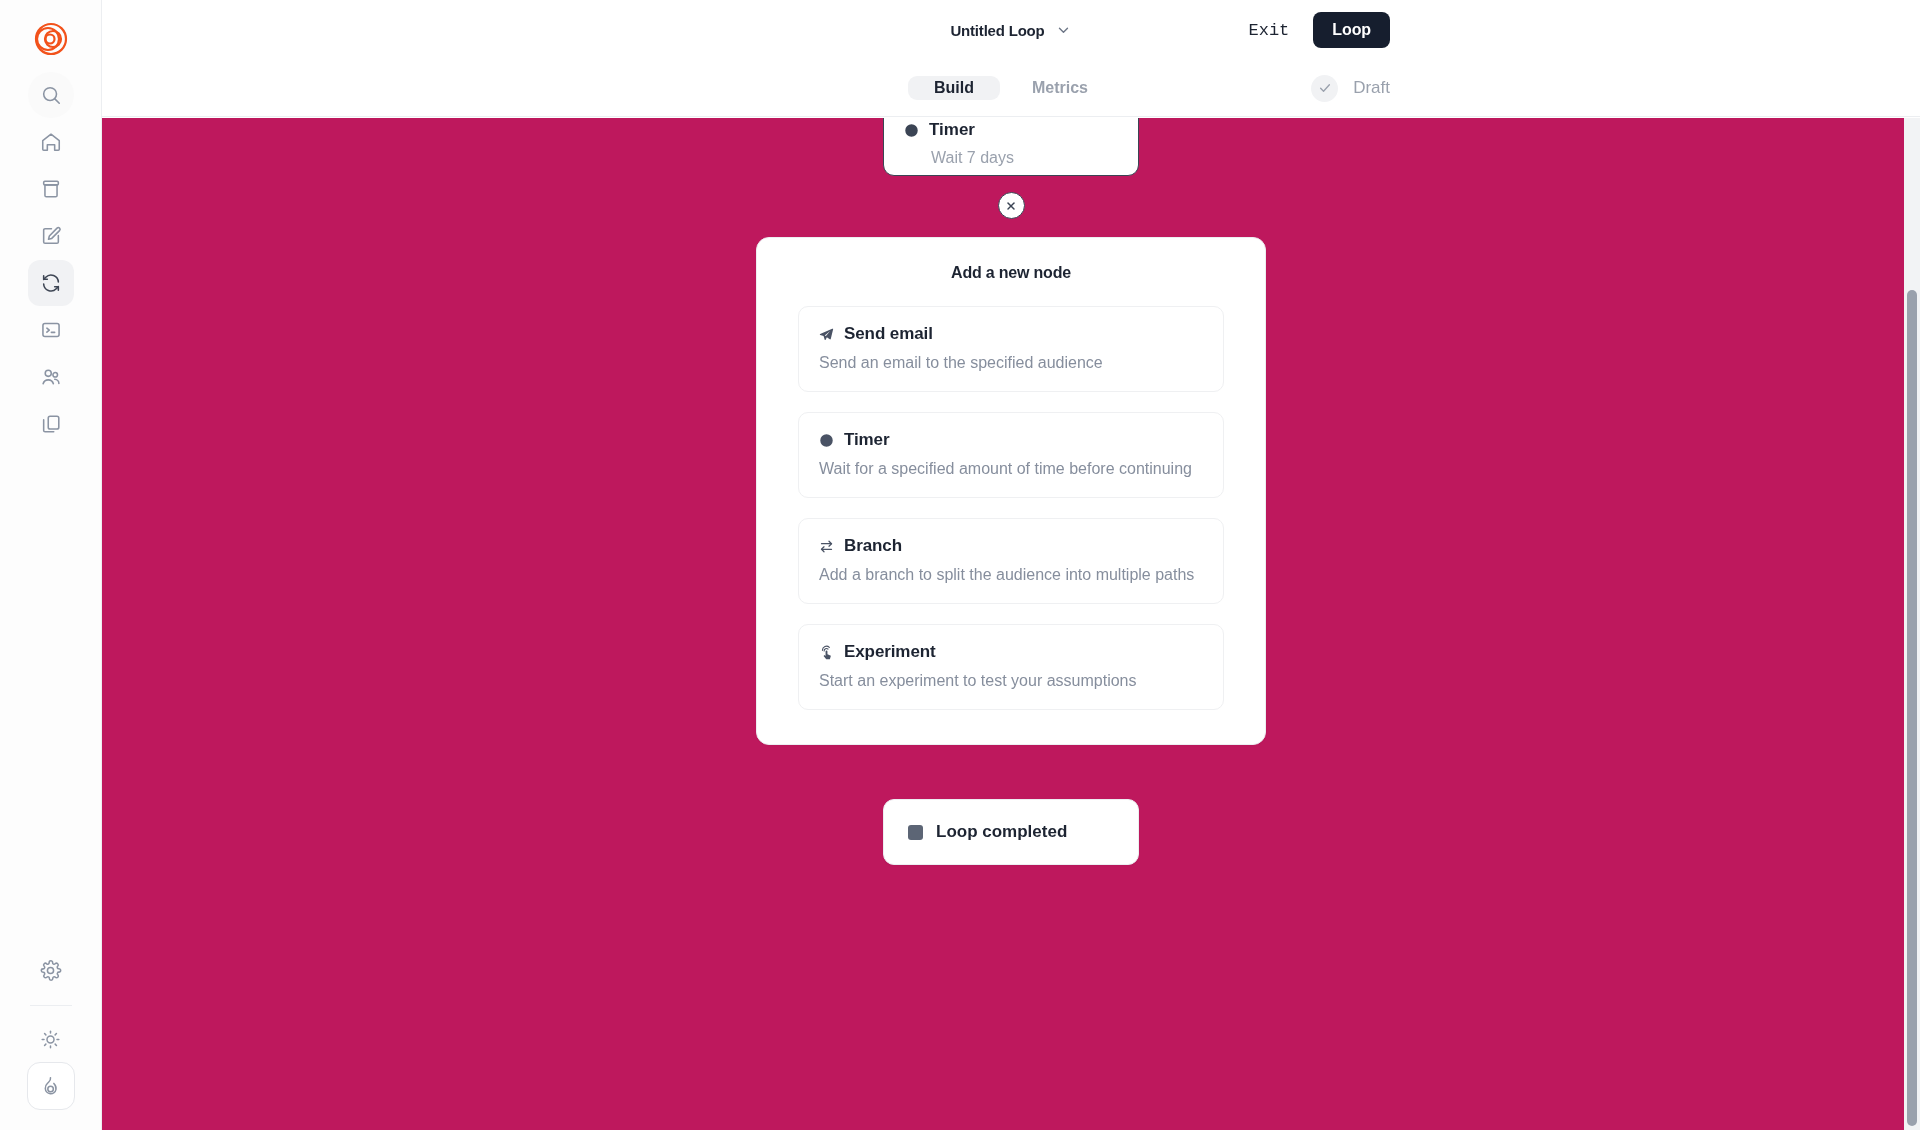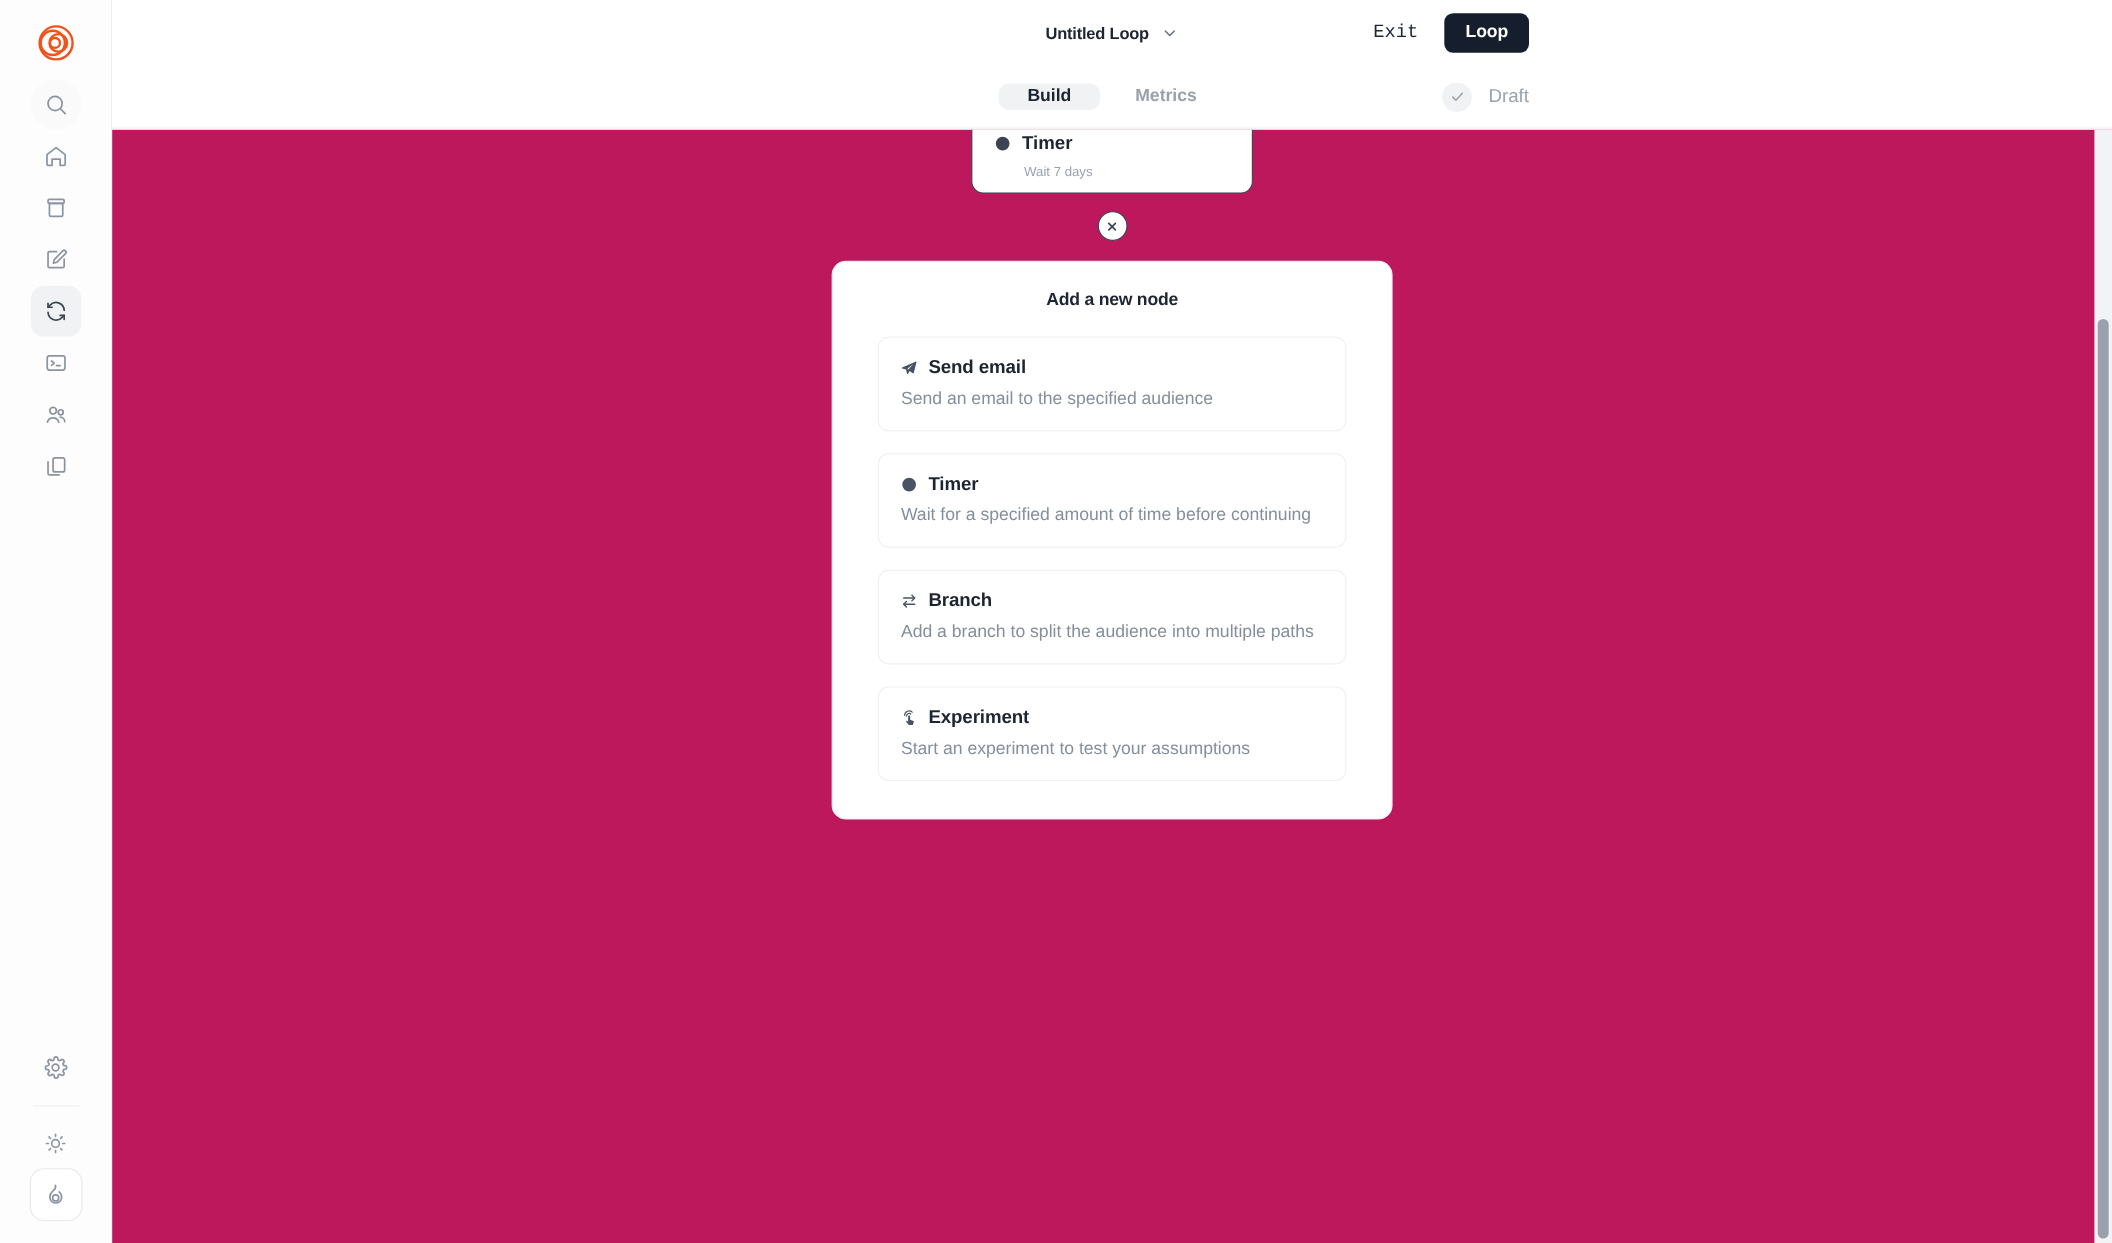--- a/index.html
+++ b/index.html
@@ -106,21 +106,21 @@
   }
 
   .flow-node {
     width: 256px; background: #ffffff;
     border: 1.6px solid #3b4454; border-radius: 11px;
     padding: 13px 20px 16px 20px;
   }
   .node-title-row { display: flex; align-items: center; gap: 10px; }
   .node-icon { color: #3b4454; display: flex; align-items: center; }
   .node-title { font-size: 17px; font-weight: 700; color: #1d2432; }
-  .node-sub { margin-top: 9px; margin-left: 27px; font-size: 12px; color: #9aa1ad; }
+  .node-sub { margin-top: 9px; margin-left: 27px; font-size: 16px; color: #9aa1ad; }
 
   .timer-node-clip {
     height: 58px; overflow: hidden; display: flex; justify-content: center; width: 100%;
   }
   .timer-node-clip .flow-node { margin-top: -12px; }
 
   .close-btn-wrap { margin-top: 16px; display: flex; justify-content: center; }
   .close-btn {
     width: 27px; height: 27px; border-radius: 50%;
     border: 1.7px solid #3b4454; background: #ffffff;
@@ -390,20 +390,24 @@
                   <path d="M8.2 9.5a3.8 3.8 0 0 1 6.1-3"></path>
                   <path d="M10.5 10.2v7.5l-1.7-1.7-1.5 1.5 4.3 5.1h5.8l1.6-5.6-5.5-2.2v-4.6a1.5 1.5 0 0 0-3 0z" fill="currentColor" stroke="none"></path>
                 </svg>
               </span>
               <span class="opt-title">Experiment</span>
             </div>
             <div class="opt-desc">Start an experiment to test your assumptions</div>
           </div>
         </div>
 
+        <div class="end-node">
+          <span class="end-square"></span>
+          <span class="end-label">Loop completed</span>
+        </div>
 
       </div>
     </div>
 
     <div class="scrollbar-track">
       <div class="scrollbar-thumb"></div>
     </div>
 
   </div>
 </div>

